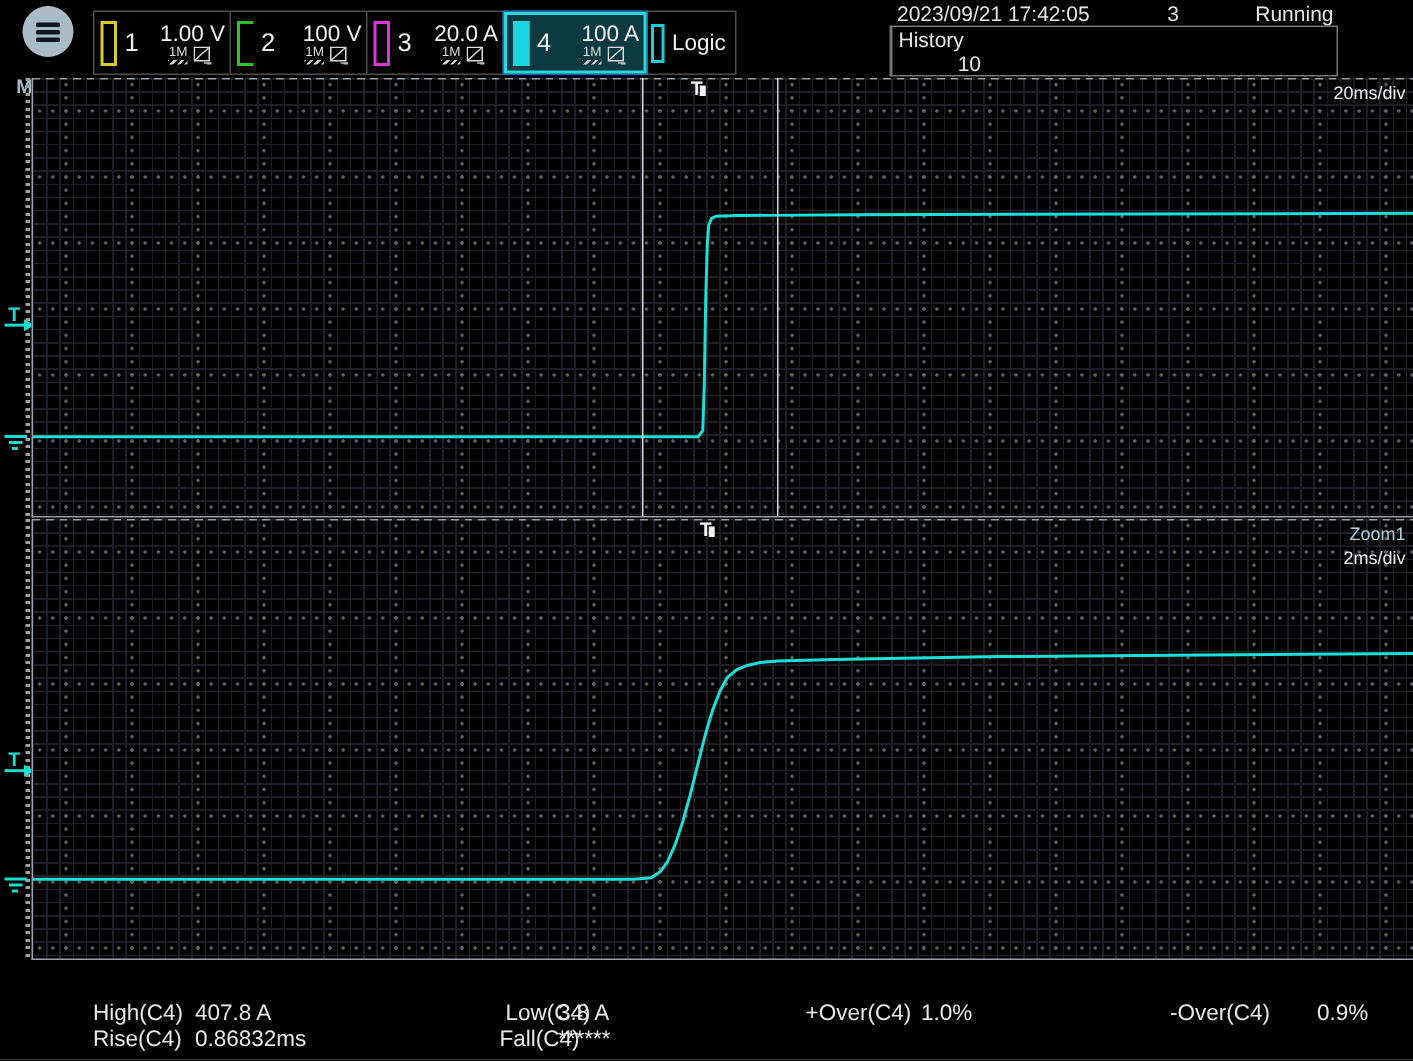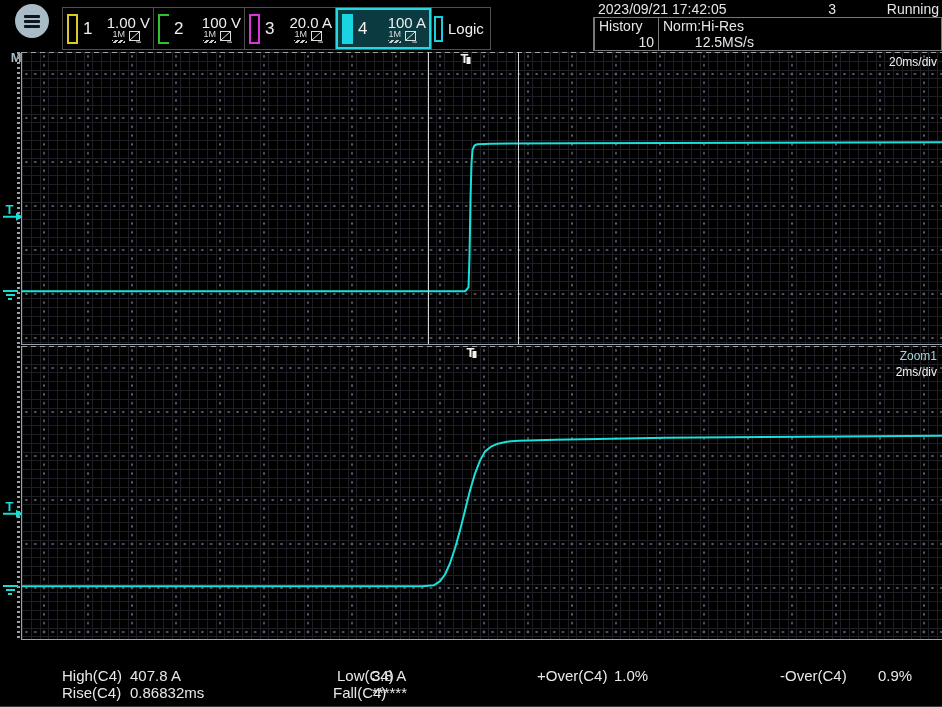--- a/index.html
+++ b/index.html
@@ -28,21 +28,21 @@
   .ch-icons{display:flex;gap:4px;align-items:flex-end;margin-top:0;margin-right:8px;}
   .imp{font-size:9px;line-height:9px;color:#ddd;}
   .imp::after{content:"";display:block;height:3px;margin-top:1px;
               background:repeating-linear-gradient(-45deg,#ccc 0 1.5px,transparent 1.5px 3.5px);}
   .probe svg{display:block;}
 
   .logic-box{width:53px;display:flex;align-items:center;padding:0 3px;}
   .logic-ind{width:9px;height:26px;border:2px solid #19cfdf;box-sizing:border-box;margin-right:5px;}
   .logic-label{font-size:15px;color:#efefef;}
 
-  .status{position:absolute;left:593px;top:0;width:349px;height:51px;font-size:14px;}
+  .status{position:absolute;left:593px;top:0;width:299px;height:51px;font-size:14px;}
   .s-dt{position:absolute;left:5px;top:1px;}
   .s-acq{position:absolute;right:106px;top:1px;}
   .s-run{position:absolute;right:3px;top:1px;padding-left:24px;}
   .s-row2{position:absolute;left:0;right:0;top:17px;bottom:0;border:1px solid #777;
           box-sizing:border-box;display:flex;}
   .s-col{padding:0 4px;line-height:16px;box-sizing:border-box;}
   .s-trig{flex:1;}
   .s-hist{width:64px;border-left:1px solid #777;}
   .s-rec{width:100px;border-left:1px solid #777;}
   .s-line{white-space:nowrap;}
@@ -182,24 +182,20 @@
 
     <div class="status">
       <span class="s-dt m">2023/09/21 17:42:05</span>
       <span class="s-acq m">3</span>
       <span class="s-run m">Running</span>
       <div class="s-row2">
         <div class="s-col s-hist">
           <div class="s-line">History</div>
           <div class="s-line s-right">10</div>
         </div>
-        <div class="s-col s-rec">
-          <div class="s-line">Norm:Hi-Res</div>
-          <div class="s-line s-right">12.5MS/s</div>
-        </div>
       </div>
     </div>
   </div>
 
   <div class="plot-row main" style="position:absolute;top:52px;left:0;">
     <div class="ruler"></div>
     <div class="trigmark" style="top: 54.2%;">T</div>
     <div class="gndmark" style="top: 81.91%;">
         <i></i>
         <i></i>

